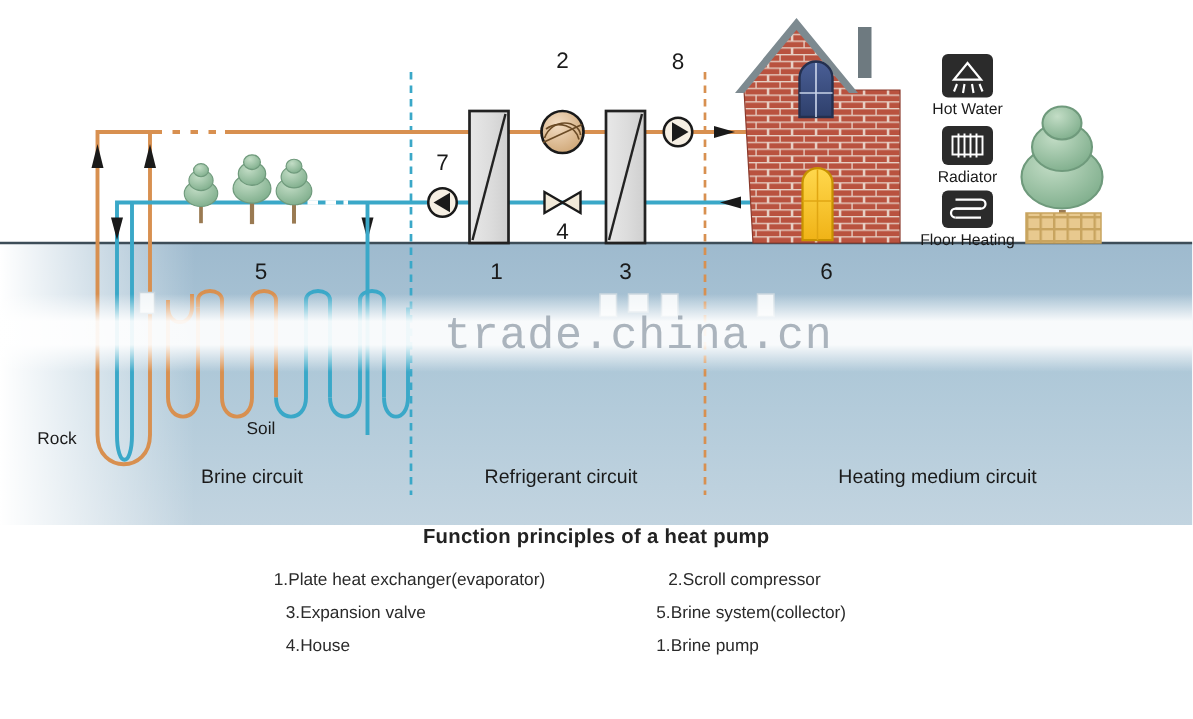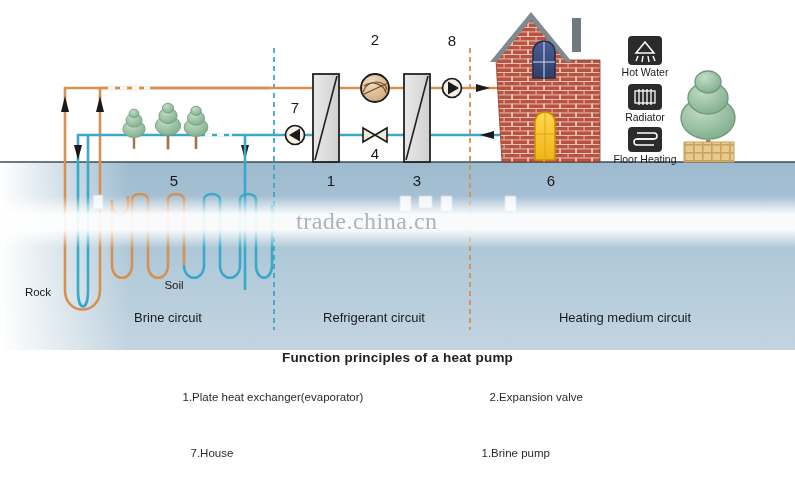--- a/index.html
+++ b/index.html
@@ -2,24 +2,24 @@
 <html><head>
 <meta charset="utf-8">
 <style>
   html,body{margin:0;padding:0;background:#fff;}
   body{width:795px;height:479px;font-family:"Liberation Sans",sans-serif;overflow:hidden;}
   #stage{position:relative;width:795px;height:479px;background:#ffffff;}
   svg{display:block;}
   .lbl{font-family:"Liberation Sans",sans-serif;fill:#1a1a1a;}
   #legend{position:absolute;left:0;top:350px;width:795px;}
   #legend .title{text-align:center;font-size:13.5px;font-weight:bold;color:#222;letter-spacing:.2px;}
-  #legend .grid{margin:26px auto 0;width:430px;display:grid;grid-template-columns:255px 175px;row-gap:10px;gap:44px;}
+  #legend .grid{margin:16px auto 0;width:430px;display:grid;grid-template-columns:255px 175px;row-gap:10px;}
   #legend .item{font-size:11.5px;color:#2a2a2a;white-space:nowrap;}
   #legend .col2{padding-left:8px;}
-  #wm{position:absolute;left:296px;top:208px;font-size:24px;color:#8e9aa6;opacity:.72;font-family:Liberation Serif, serif;letter-spacing:.5px;pointer-events:none;}
+  #wm{position:absolute;left:296px;top:208px;font-size:30px;color:#8e9aa6;opacity:.72;font-family:Liberation Mono, monospace;letter-spacing:.5px;pointer-events:none;}
 </style>
 </head>
 <body>
 
 <div id="stage">
 
   <svg width="795" height="350" viewBox="0 0 795 350">
     <defs>
       <linearGradient id="groundGrad" x1="0" y1="0" x2="0" y2="1">
         <stop offset="0%" stop-color="#9ebace"></stop>
@@ -249,19 +249,21 @@
       <text class="lbl" x="645" y="163" font-size="10.5" text-anchor="middle">Floor Heating</text>
     </g>
   </svg>
 
   <div id="wm">trade.china.cn</div>
 
   <div id="legend">
     <div class="title">Function principles of a heat pump</div>
     <div class="grid">
       <div class="item">1.Plate heat exchanger(evaporator)</div>
-      <div class="item col2">2.Expansion valve</div>
-      <div class="item col2">7.House</div>
+      <div class="item col2">2.Scroll compressor</div>
+      <div class="item col2">3.Expansion valve</div>
+      <div class="item">5.Brine system(collector)</div>
+      <div class="item col2">4.House</div>
       <div class="item">1.Brine pump</div>
     </div>
   </div>
 
 </div>
 
 </body></html>

